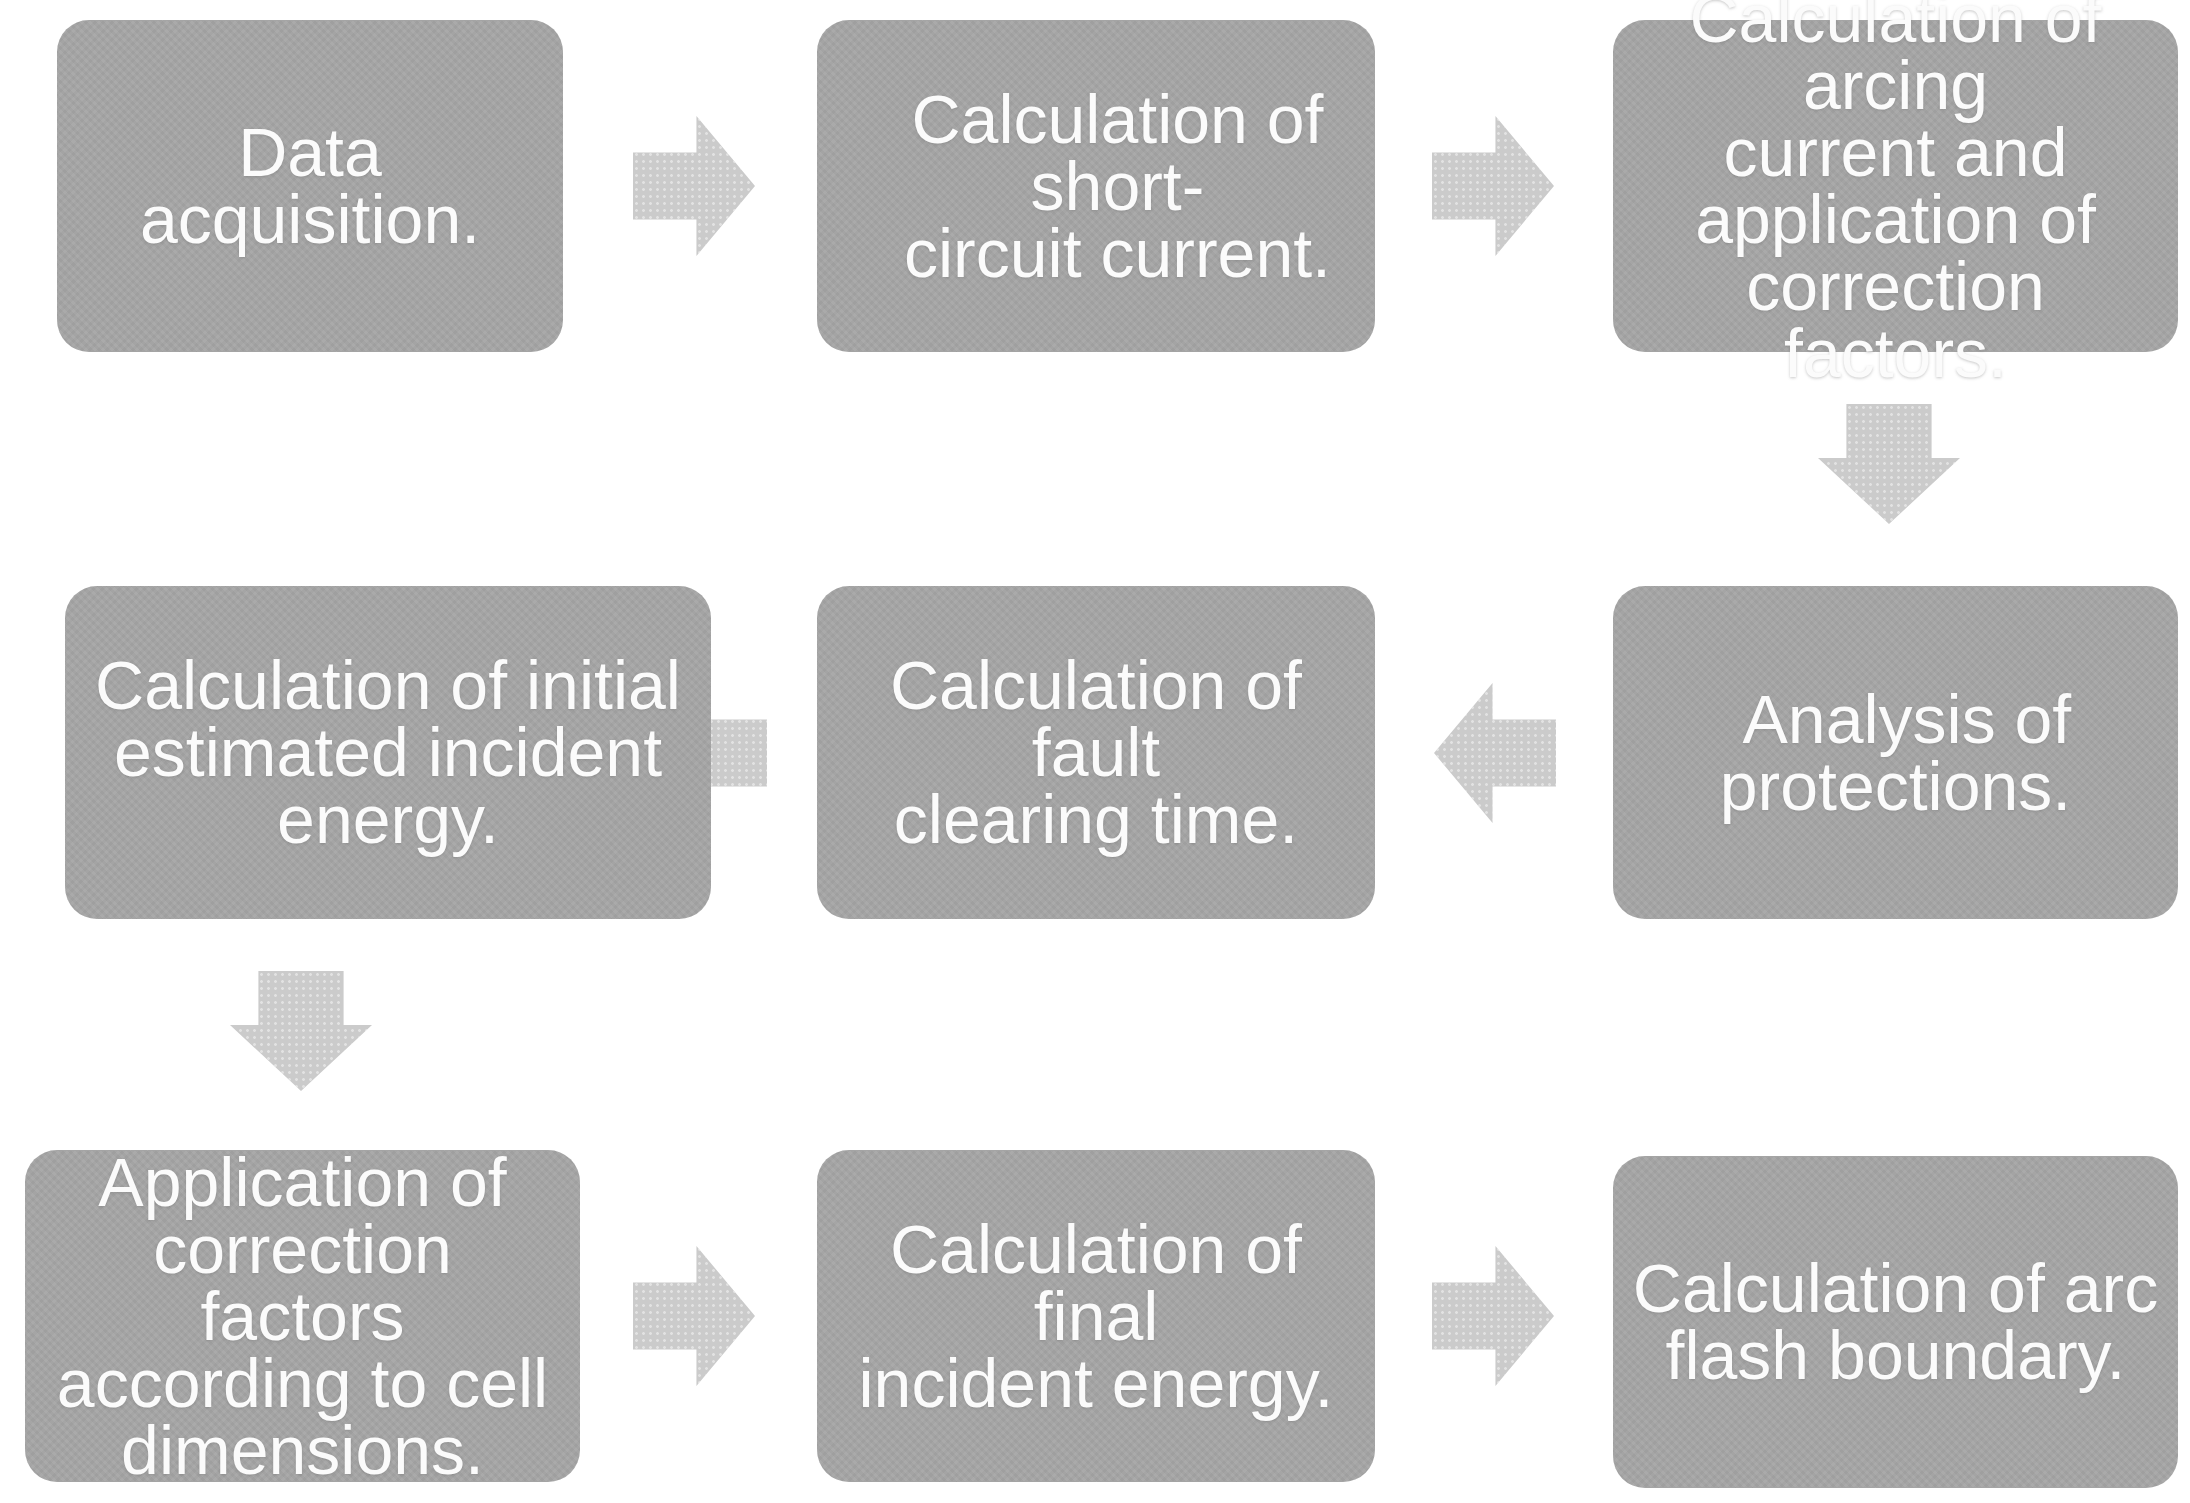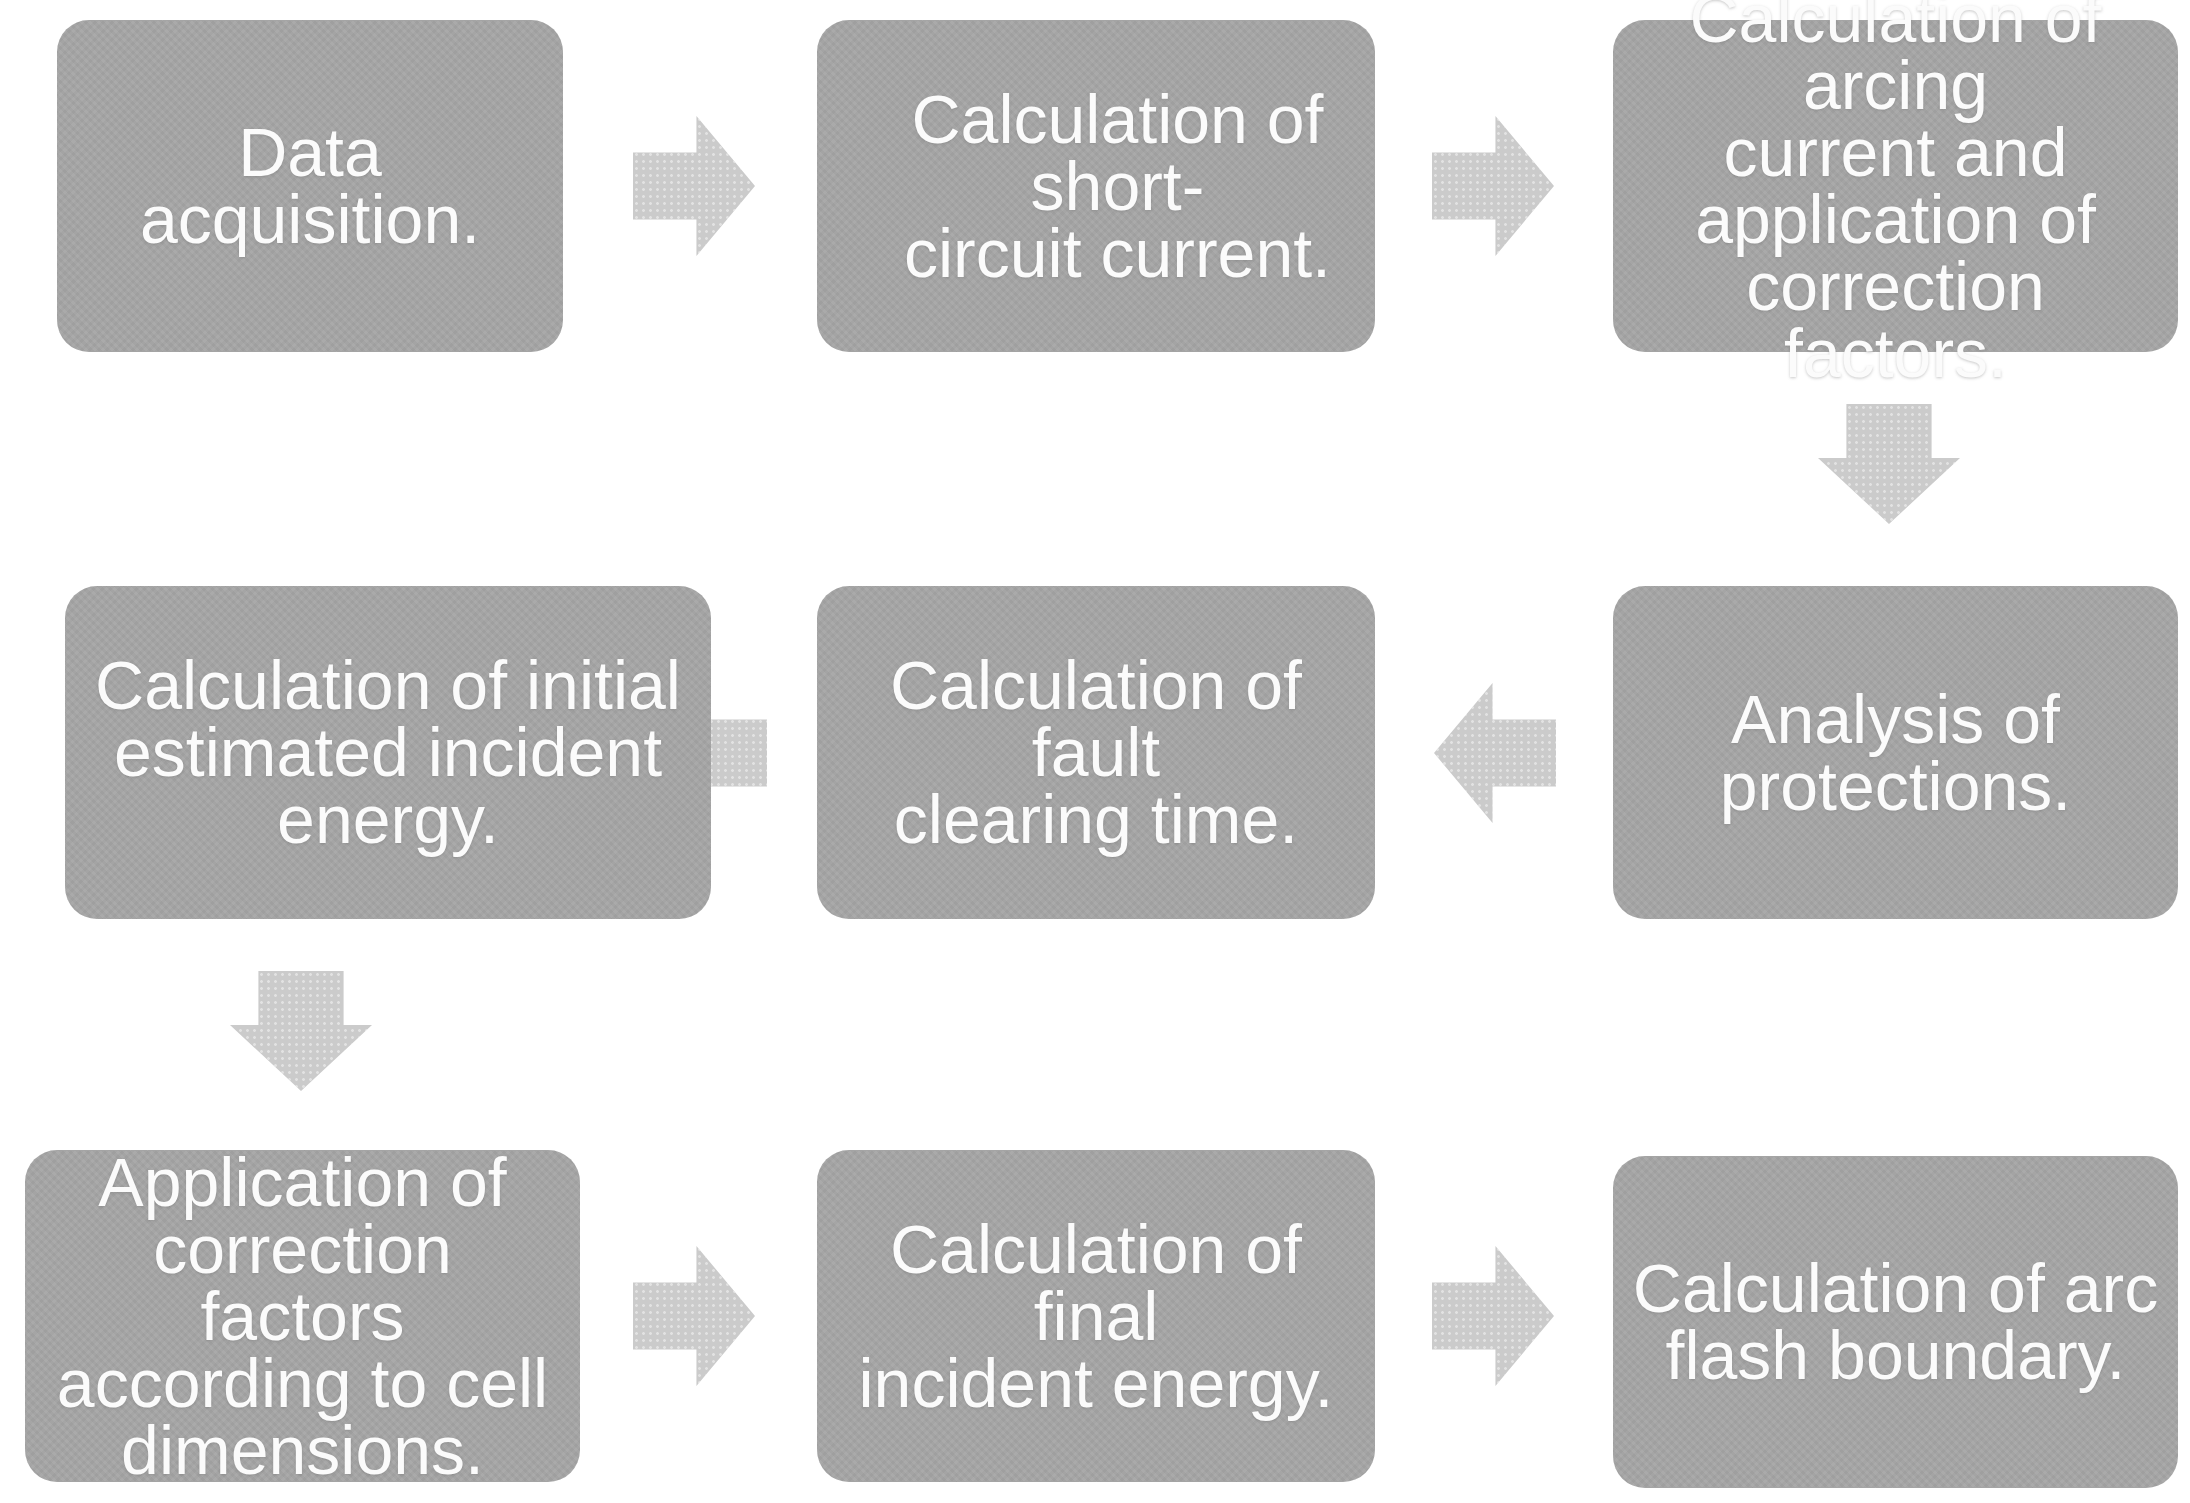--- a/index.html
+++ b/index.html
@@ -51,21 +51,21 @@
     clip-path:polygon(100% 26%,48% 26%,48% 0,0 50%,48% 100%,48% 74%,100% 74%);
   }
   .arrow.down{
     width:142px;height:120px;
     clip-path:polygon(20% 0,80% 0,80% 45%,100% 45%,50% 100%,0 45%,20% 45%);
   }
   
   .b1{left:25px;top:20px;width:506px;height:332px;margin-left:32px;}
   .b2{left:817px;top:20px;width:558px;height:332px;padding-left:43px;}
   .b3{left:1613px;top:20px;width:565px;height:332px;}
-  .b4{left:1613px;top:586px;width:565px;height:333px;}
+  .b4{left:1613px;top:586px;width:565px;height:333px;text-align:right;}
   .b5{left:817px;top:586px;width:558px;height:333px;}
   .b6{left:25px;top:586px;width:646px;height:333px;margin-left:40px;}
   .b7{left:25px;top:1150px;width:555px;height:332px;}
   .b8{left:817px;top:1150px;width:558px;height:332px;}
   .b9{left:1613px;top:1150px;width:565px;height:332px;margin-top:6px;}
 
   .a1{left:633px;top:116px;}
   .a2{left:1432px;top:116px;}
   .a3{left:1818px;top:404px;}
   .a4{left:1434px;top:683px;}

